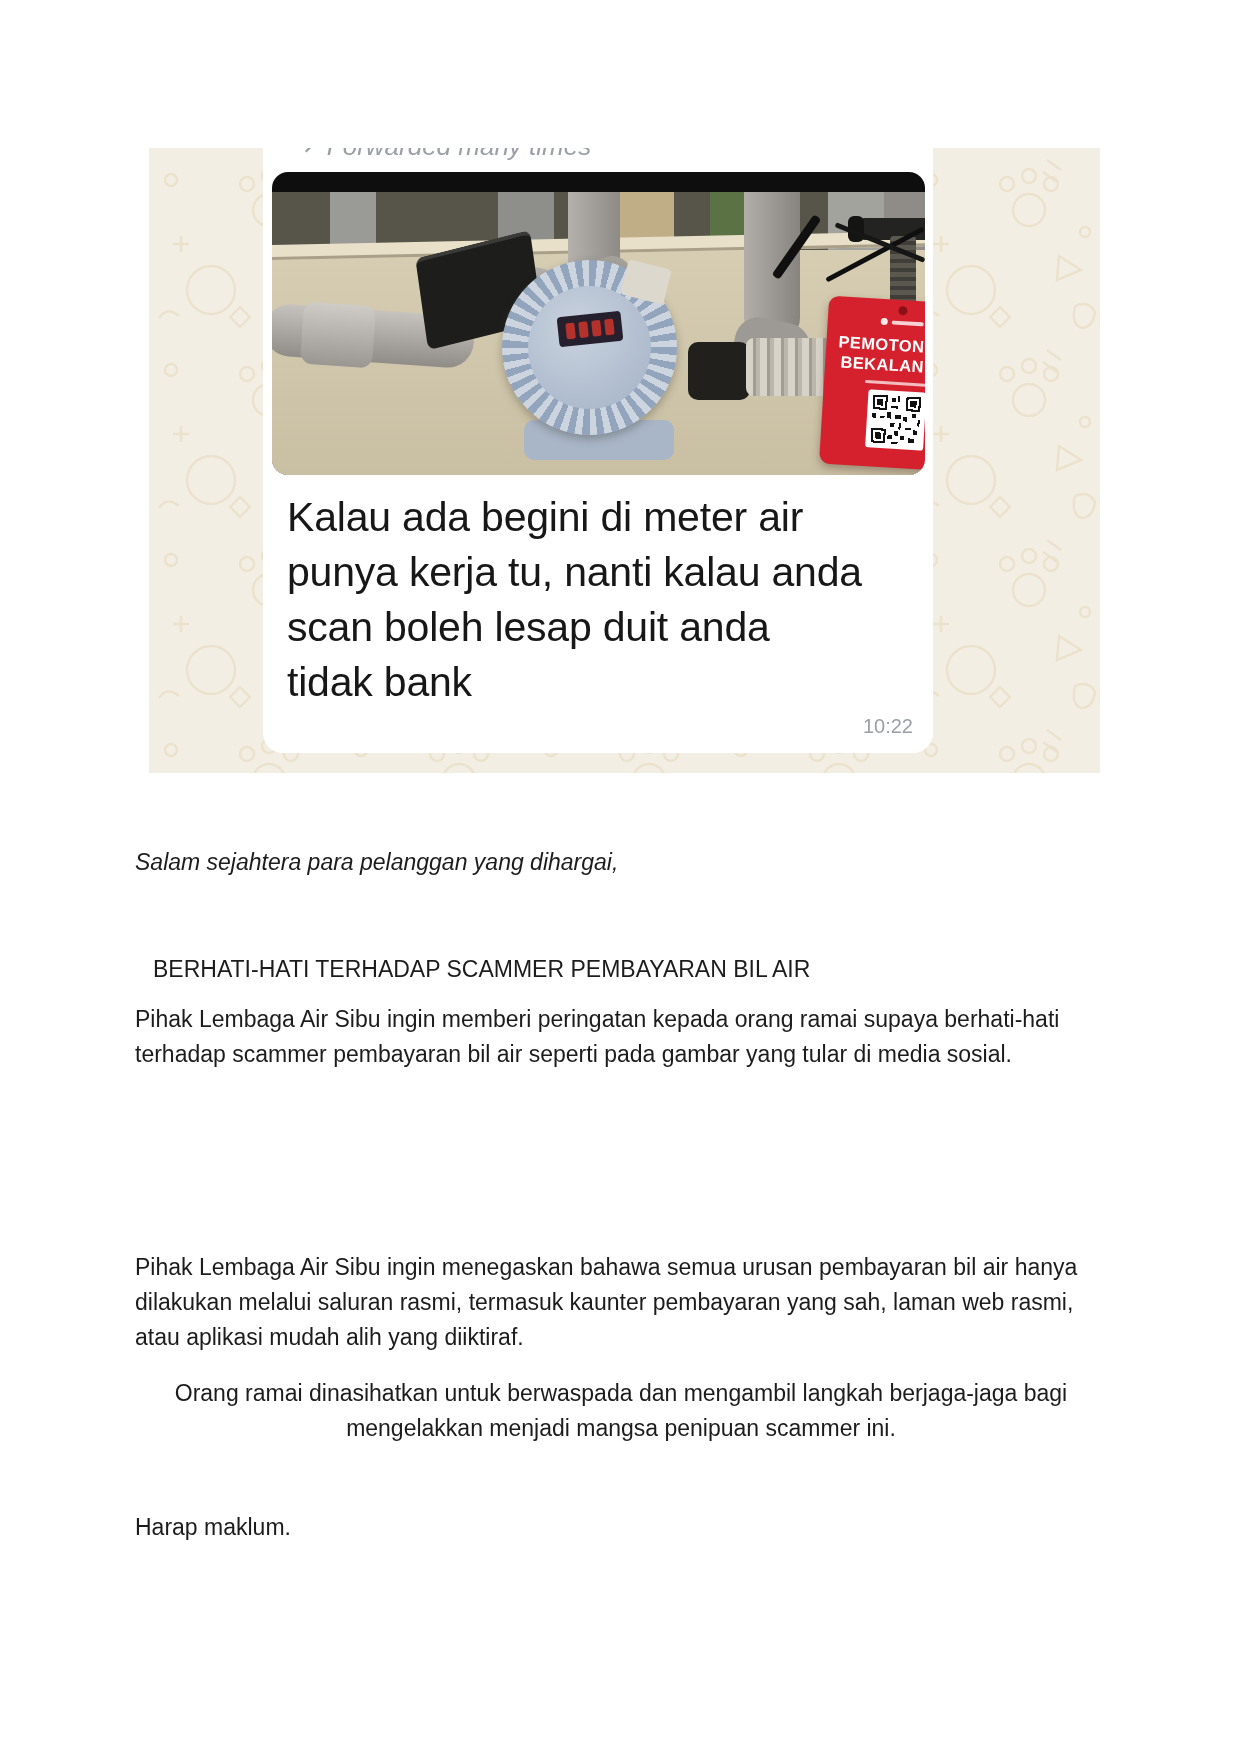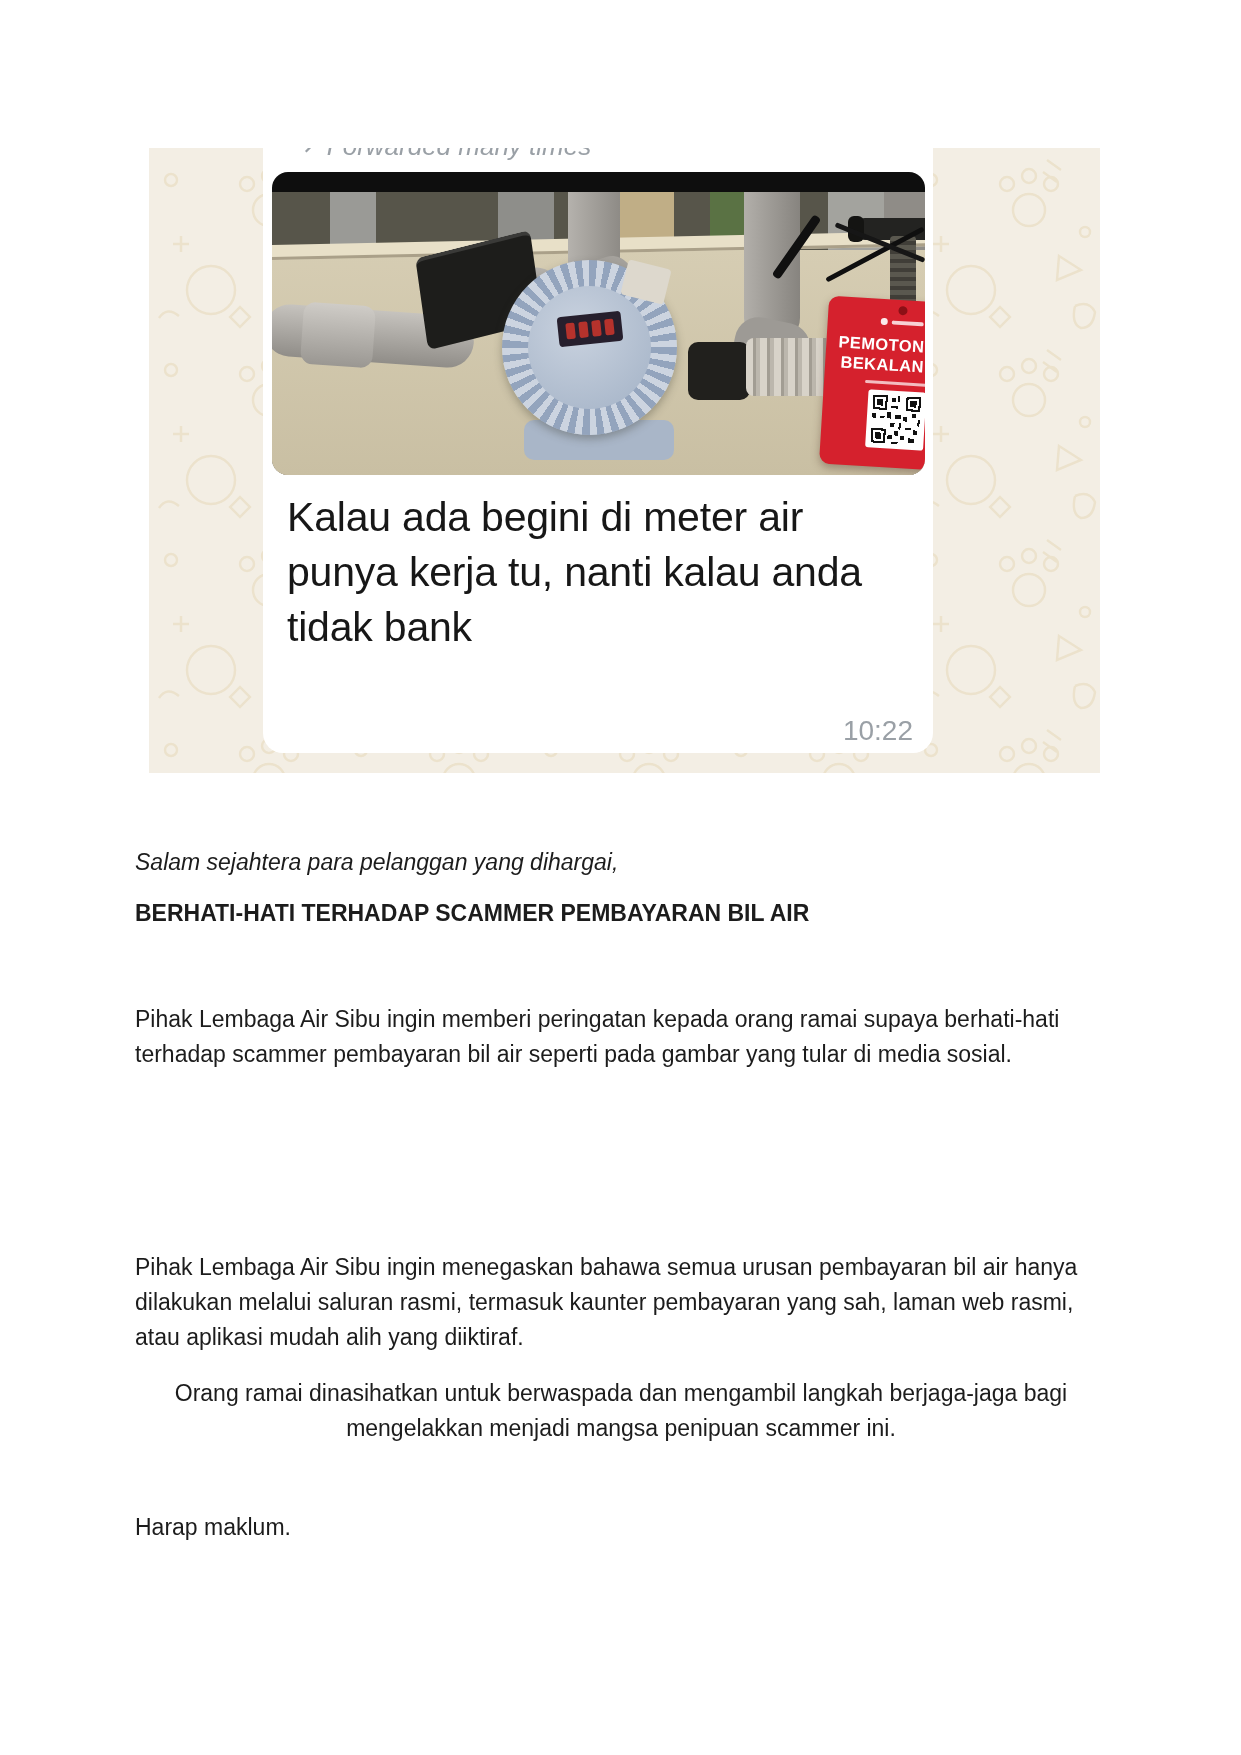--- a/index.html
+++ b/index.html
@@ -77,26 +77,26 @@
   .tag-logo { margin-top:4px; display:flex; align-items:center; gap:4px; }
   .tag-logo-dot { width:7px; height:7px; border-radius:50%; background:rgba(255,255,255,.9); }
   .tag-logo-bar { width:32px; height:4px; border-radius:2px; background:rgba(255,255,255,.8); }
   .tag-title { color:#ffffff; font-weight:bold; font-size:16.5px; letter-spacing:.4px; line-height:20px; }
   .tag-title.first { margin-top:9px; }
   .tag-subline { margin-top:7px; width:66px; height:3px; background:rgba(255,255,255,.7); border-radius:2px; }
   .tag-qr { margin-top:6px; width:58px; height:58px; background:#ffffff; border-radius:3px; display:flex; align-items:center; justify-content:center; }
 
   .msg { position:absolute; left:24px; top:372px; width:636px; color:#171717; font-size:41px; line-height:55px; letter-spacing:-0.2px; }
   .msg-line { white-space:nowrap; }
-  .msg-time { position:absolute; right:20px; top:597px; color:#9aa0a6; font-size:28px; }
+  .msg-time { position:absolute; right:20px; top:597px; color:#9aa0a6; font-size:20px; }
 
   
   .doc-text { position:absolute; left:135px; width:972px; color:#1c1c1c; font-size:23px; line-height:35px; }
   .doc-greeting { top:845px;font-style:italic; }
-  .doc-heading  { top:896px; font-weight:bold; }
+  .doc-heading  { top:952px; font-weight:normal;margin-left:18px; }
   .doc-p1 { top:1002px; }
   .doc-p2 { top:1126px; }
   .doc-p3 { top:1250px; }
   .doc-p4 { top:1376px;text-align:center; }
   .doc-closing { top:1510px; }
 </style>
 </head>
 <body>
 
 <div class="page">
@@ -226,20 +226,21 @@
           </div>
           <div class="tie1"></div>
           <div class="tie2"></div>
           <div class="tie-tail"></div>
         </div>
       </div>
 
       <div class="msg">
         <div class="msg-line">Kalau ada begini di meter air</div>
         <div class="msg-line">punya kerja tu, nanti kalau anda</div>
+        <div class="msg-line">scan boleh lesap duit anda</div>
         <div class="msg-line">tidak bank</div>
       </div>
       <div class="msg-time">10:22</div>
     </div>
   </div>
 
   <p class="doc-text doc-greeting">Salam sejahtera para pelanggan yang dihargai,</p>
   <p class="doc-text doc-heading">BERHATI-HATI TERHADAP SCAMMER PEMBAYARAN BIL AIR</p>
   <p class="doc-text doc-p1">Pihak Lembaga Air Sibu ingin memberi peringatan kepada orang ramai supaya berhati-hati terhadap scammer pembayaran bil air seperti pada gambar yang tular di media sosial.</p>
   <p class="doc-text doc-p3">Pihak Lembaga Air Sibu ingin menegaskan bahawa semua urusan pembayaran bil air hanya dilakukan melalui saluran rasmi, termasuk kaunter pembayaran yang sah, laman web rasmi,  atau aplikasi mudah alih yang diiktiraf.</p>

